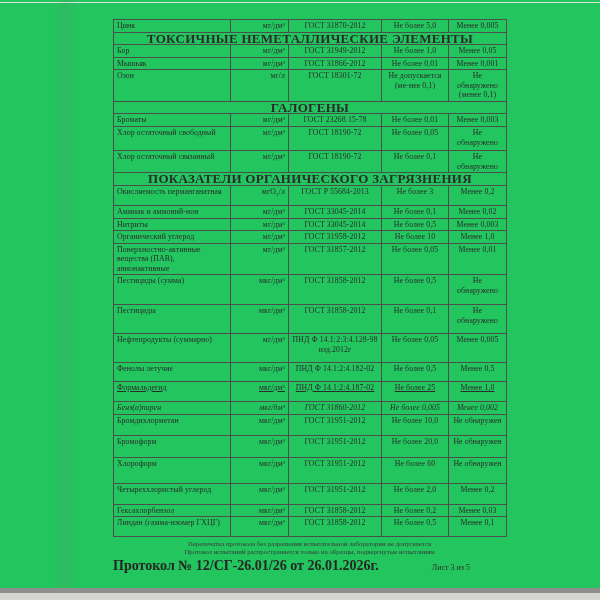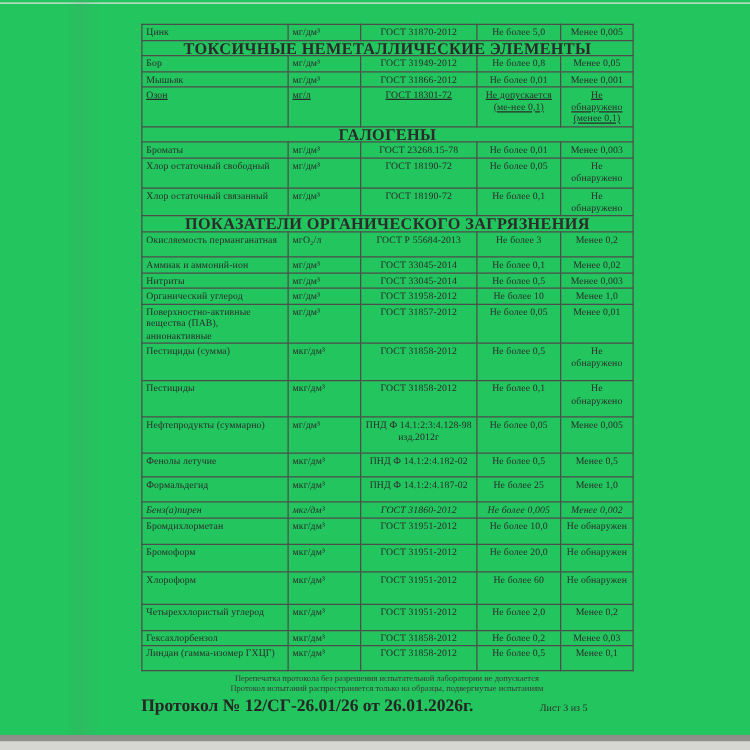--- a/index.html
+++ b/index.html
@@ -23,21 +23,21 @@
   table.results td {
     border:1px solid #4d4d4b;
     vertical-align:top;
     padding:1px 3px;
     font-size:7.8px;
     line-height:9.5px;
     overflow:hidden;
     letter-spacing:0.1px;
   }
   td.c-name  { padding-left:5px; }
-  td.c-unit  { padding-left:5px; }
+  td.c-unit  { padding-left:5px;text-align:right; }
   td.c-method, td.c-norm, td.c-result { text-align:center; }
   tr.section-row td {
     text-align:center; font-weight:bold; font-size:13px;
     vertical-align:middle; padding:1px 2px; letter-spacing:0.3px;
   }
 
   .notes { margin-top:3px; text-align:center; font-size:6.8px; line-height:8.2px; color:#3a3a38; }
   .proto-row { display:flex; justify-content:space-between; align-items:baseline; margin-top:2px; }
   .proto-number { font-size:14px; font-weight:bold; color:#262624; }
   .sheet-number { font-size:8px; margin-right:36px; color:#2e2e2c; }
@@ -66,31 +66,31 @@
     <td class="c-norm">Не более 5,0</td>
     <td class="c-result">Менее 0,005</td>
   </tr>
           <tr class="section-row" style="height: 12px;">
     <td colspan="5">ТОКСИЧНЫЕ НЕМЕТАЛЛИЧЕСКИЕ ЭЛЕМЕНТЫ</td>
   </tr>
           <tr class="data-row" style="height: 11px;">
     <td class="c-name">Бор</td>
     <td class="c-unit">мг/дм³</td>
     <td class="c-method">ГОСТ 31949-2012</td>
-    <td class="c-norm">Не более 0,8</td>
+    <td class="c-norm">Не более 1,0</td>
     <td class="c-result">Менее 0,05</td>
   </tr>
           <tr class="data-row" style="height: 11px;">
     <td class="c-name">Мышьяк</td>
     <td class="c-unit">мг/дм³</td>
     <td class="c-method">ГОСТ 31866-2012</td>
     <td class="c-norm">Не более 0,01</td>
     <td class="c-result">Менее 0,001</td>
   </tr>
-          <tr class="data-row" style="height: 27px; text-decoration: underline;">
+          <tr class="data-row" style="height: 27px;">
     <td class="c-name">Озон</td>
     <td class="c-unit">мг/л</td>
     <td class="c-method">ГОСТ 18301-72</td>
     <td class="c-norm">Не допускается (ме-нее 0,1)</td>
     <td class="c-result">Не обнаружено (менее 0,1)</td>
   </tr>
           <tr class="section-row" style="height: 12px;">
     <td colspan="5">ГАЛОГЕНЫ</td>
   </tr>
           <tr class="data-row" style="height: 13px;">
@@ -173,21 +173,21 @@
     <td class="c-norm">Не более 0,05</td>
     <td class="c-result">Менее 0,005</td>
   </tr>
           <tr class="data-row" style="height: 19px;">
     <td class="c-name">Фенолы летучие</td>
     <td class="c-unit">мкг/дм³</td>
     <td class="c-method">ПНД Ф 14.1:2:4.182-02</td>
     <td class="c-norm">Не более 0,5</td>
     <td class="c-result">Менее 0,5</td>
   </tr>
-          <tr class="data-row" style="height: 20px;">
+          <tr class="data-row" style="height: 20px; text-decoration: underline;">
     <td class="c-name">Формальдегид</td>
     <td class="c-unit">мкг/дм³</td>
     <td class="c-method">ПНД Ф 14.1:2:4.187-02</td>
     <td class="c-norm">Не более 25</td>
     <td class="c-result">Менее 1,0</td>
   </tr>
           <tr class="data-row" style="height: 10px; font-style: italic;">
     <td class="c-name">Бенз(а)пирен</td>
     <td class="c-unit">мкг/дм³</td>
     <td class="c-method">ГОСТ 31860-2012</td>

